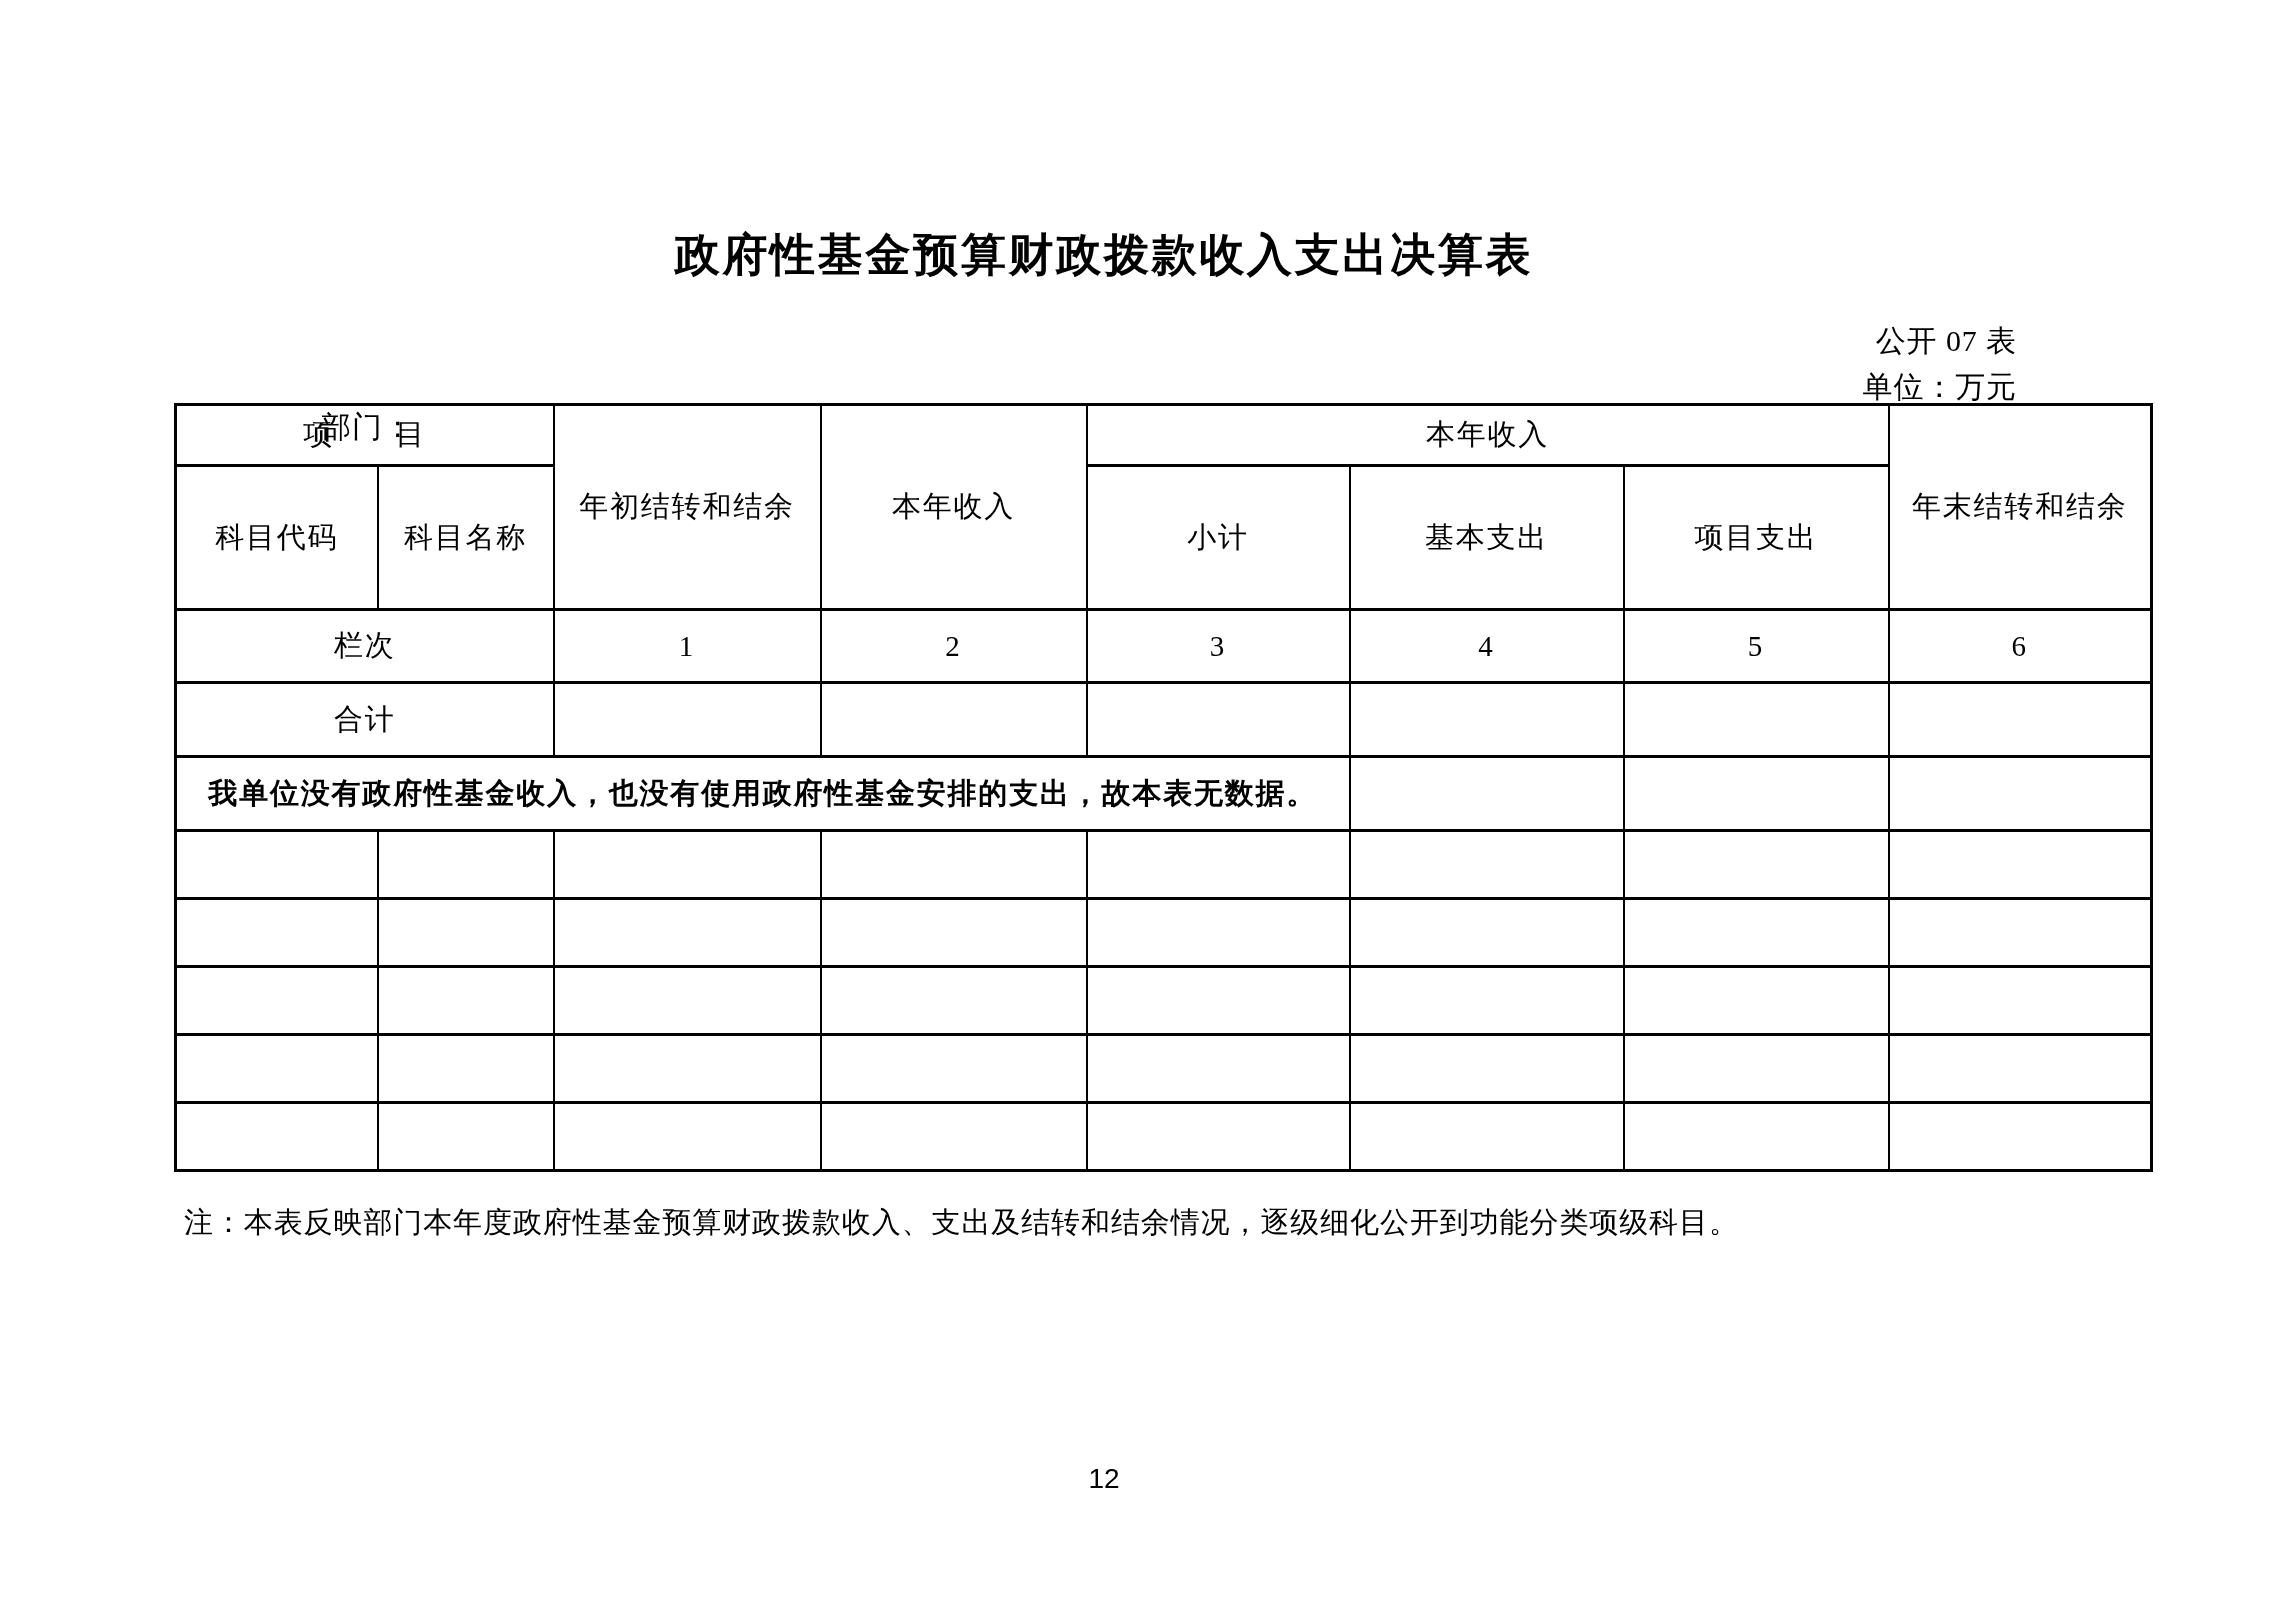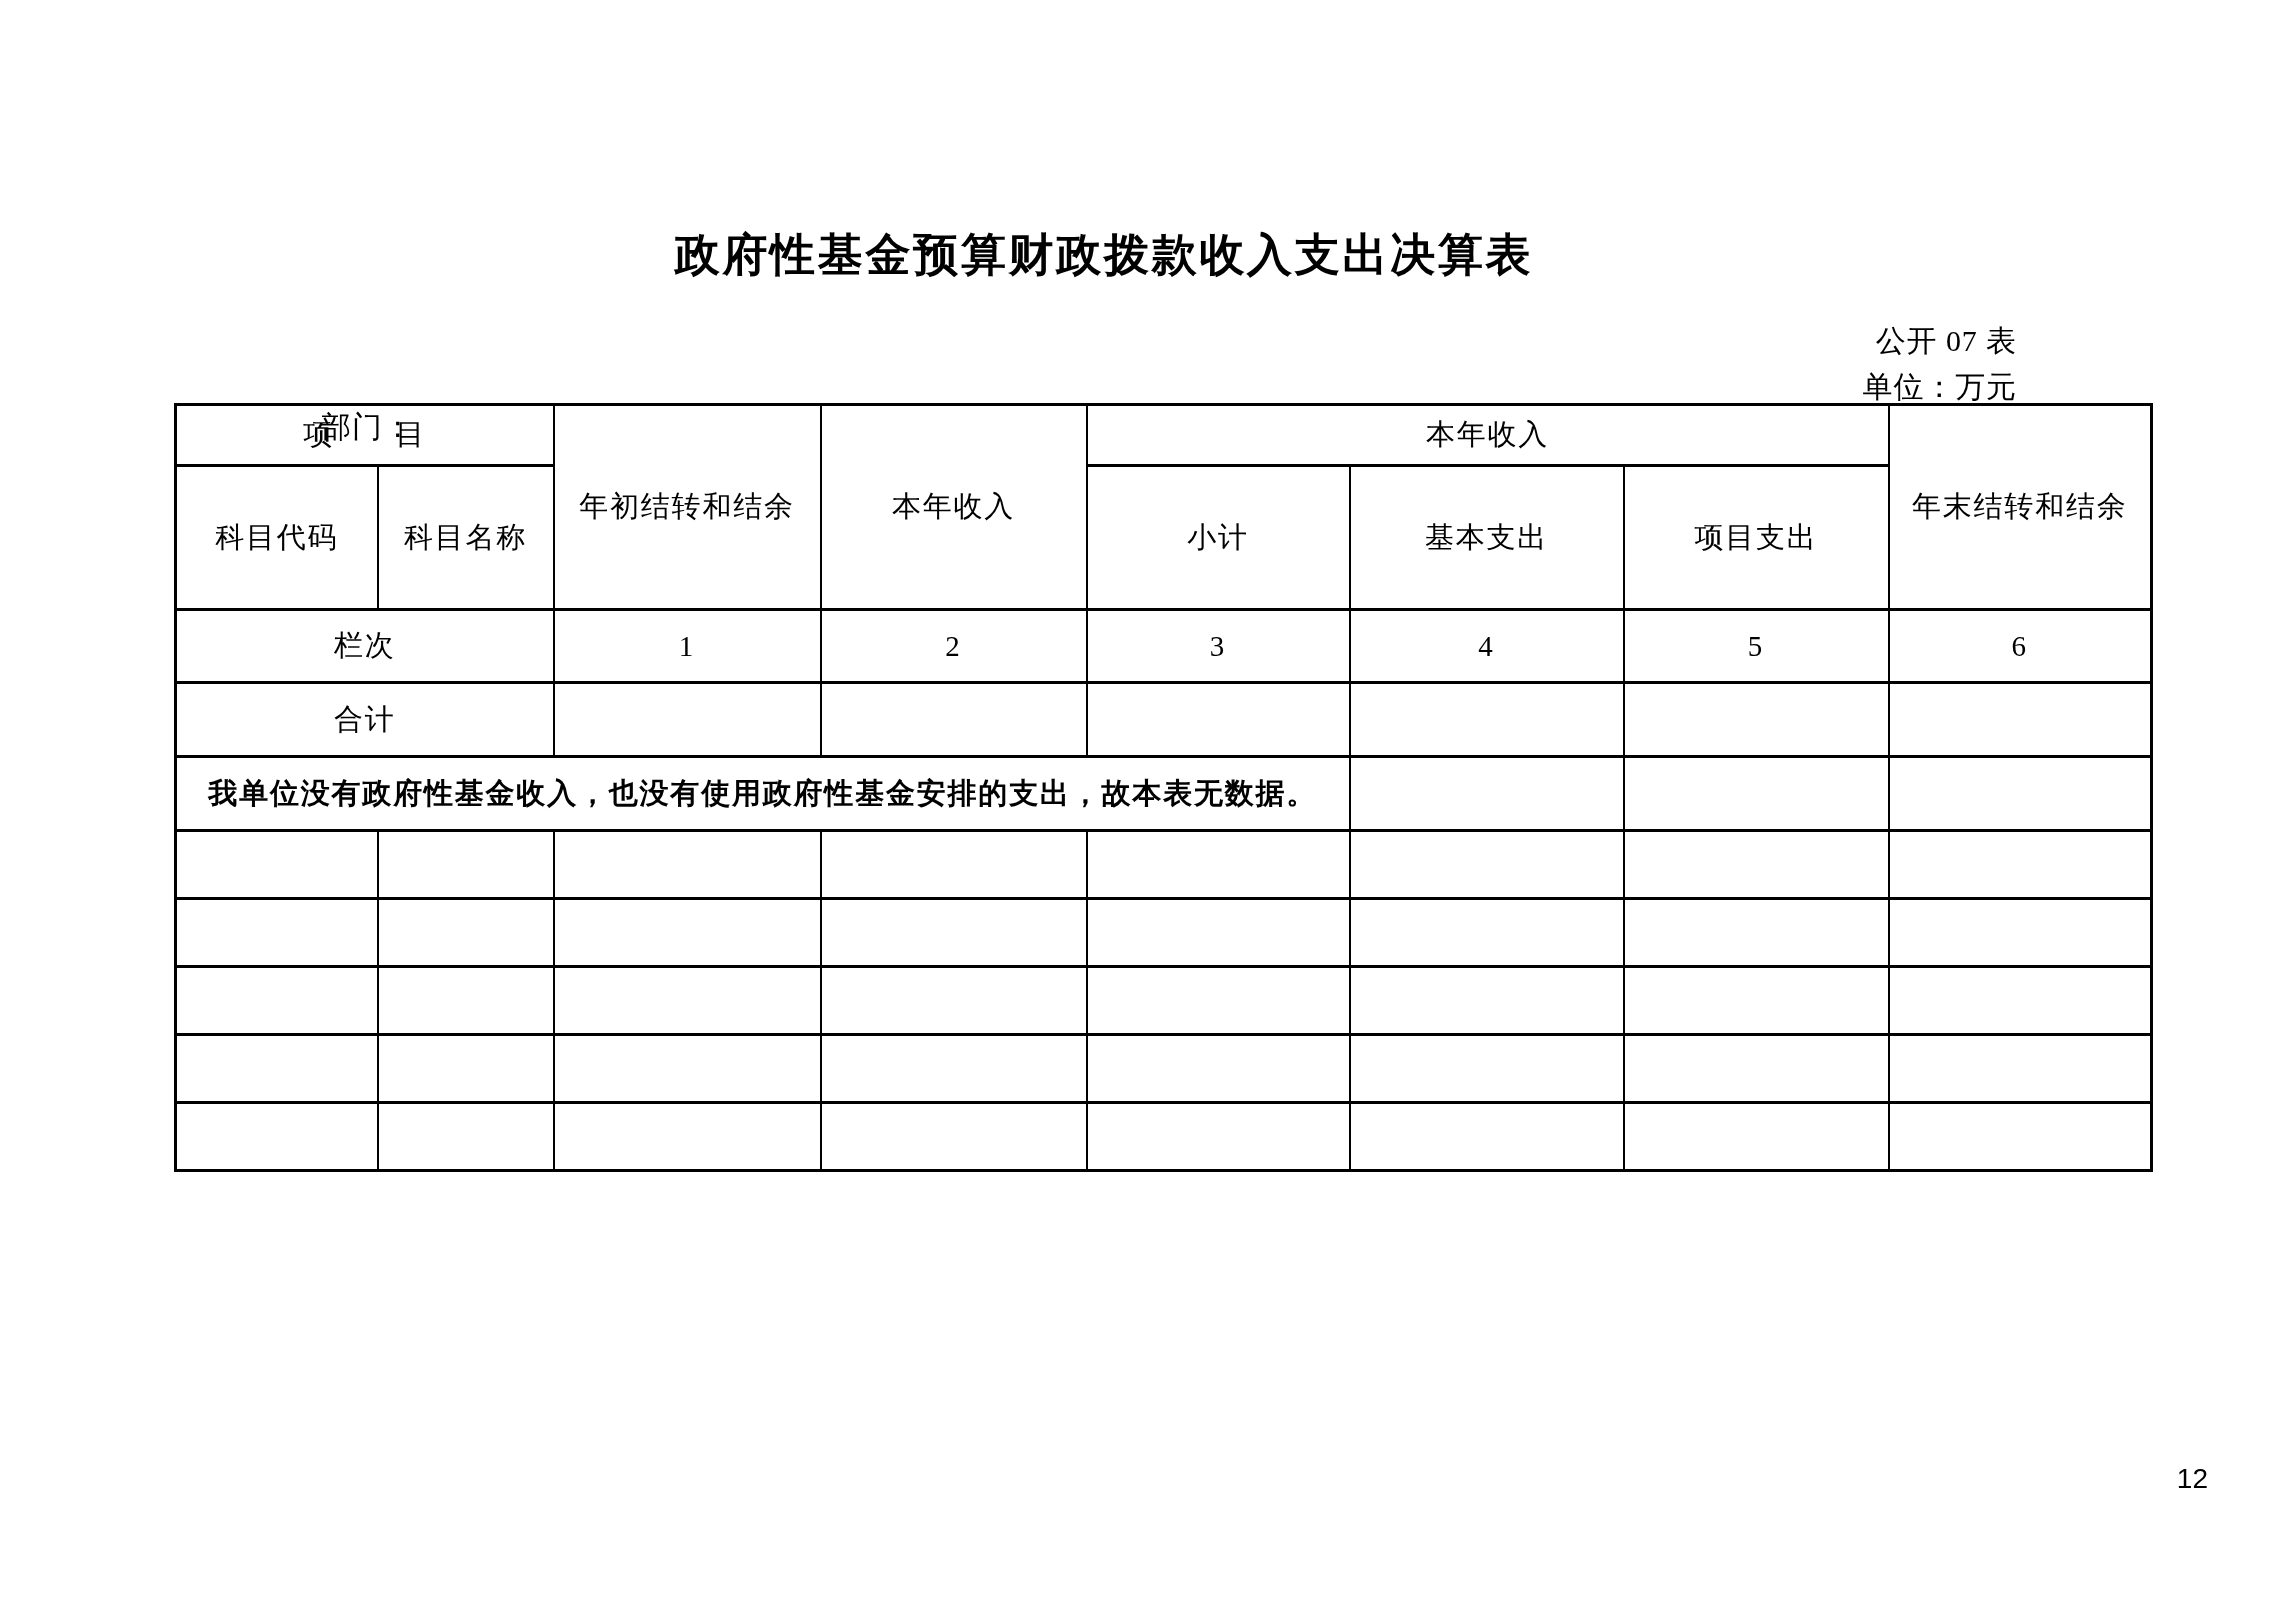--- a/index.html
+++ b/index.html
@@ -76,21 +76,21 @@
     left: 184px;
     width: 1969px;
     font-size: 29px;
     letter-spacing: 0.9px;
   }
   .pageno {
     position: absolute;
     top: 1463px;
     left: 0;
     width: 100%;
-    text-align: right;
+    text-align: center;
     font-family: "Liberation Sans", "DejaVu Sans", sans-serif;
     font-size: 28px;
   }
 </style>
 </head>
 <body>
 
 <div class="page">
 
   <div class="title">政府性基金预算财政拨款收入支出决算表</div>
@@ -195,17 +195,18 @@
           <td></td>
           <td></td>
           <td></td>
           <td></td>
           <td></td>
           <td></td>
       </tr>
     </tbody>
   </table>
 
+  <div class="note">注：本表反映部门本年度政府性基金预算财政拨款收入、支出及结转和结余情况，逐级细化公开到功能分类项级科目。</div>
 
   <div class="pageno">12</div>
 
 </div>
 
 
 </body></html>

